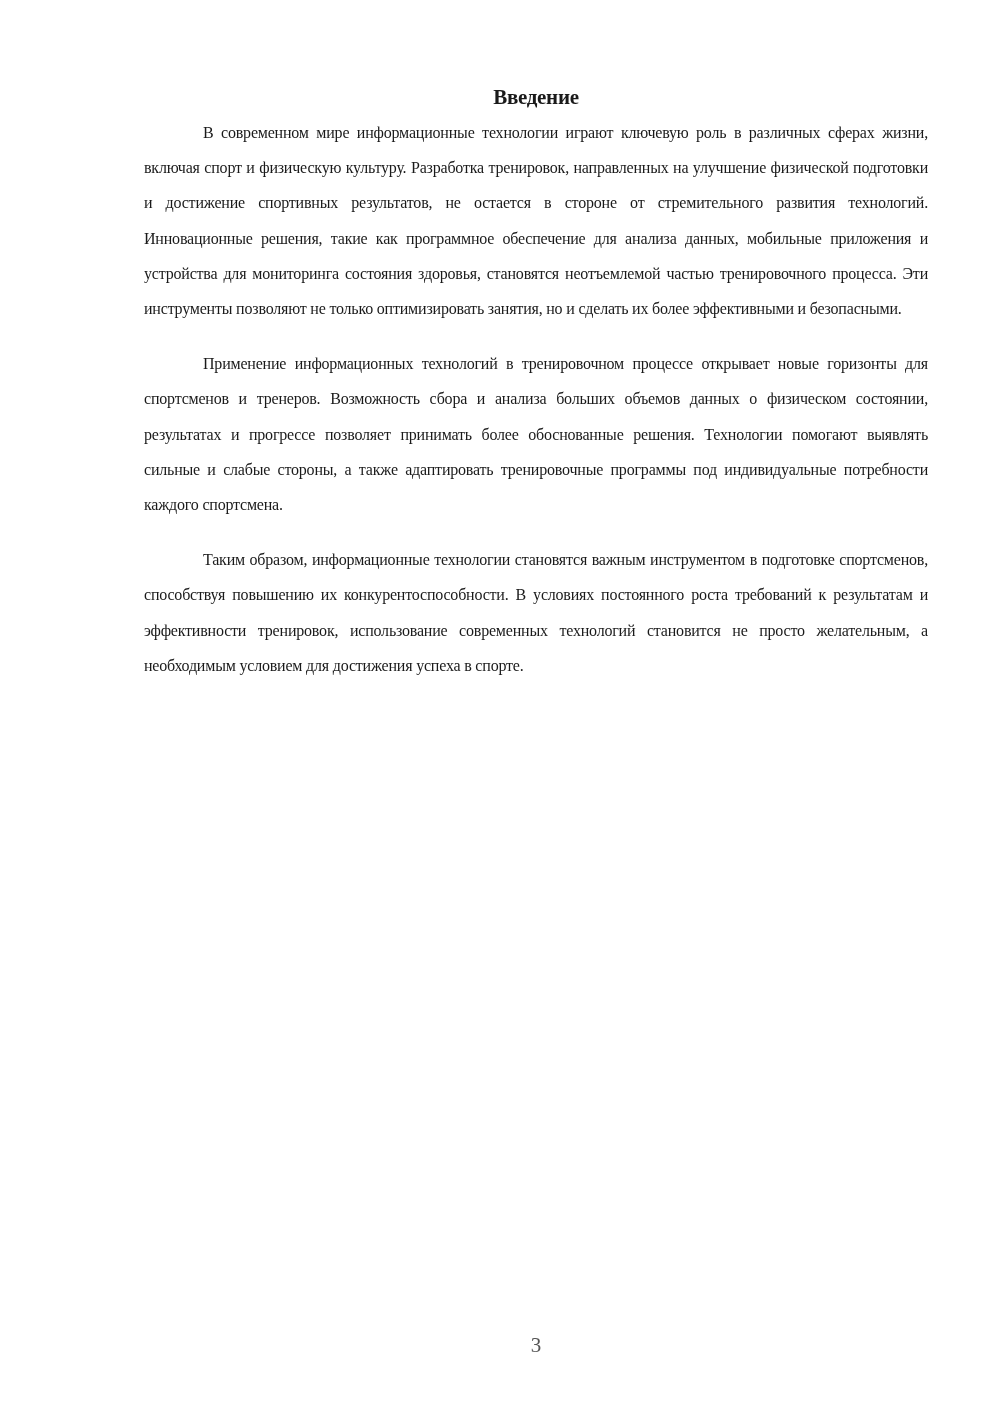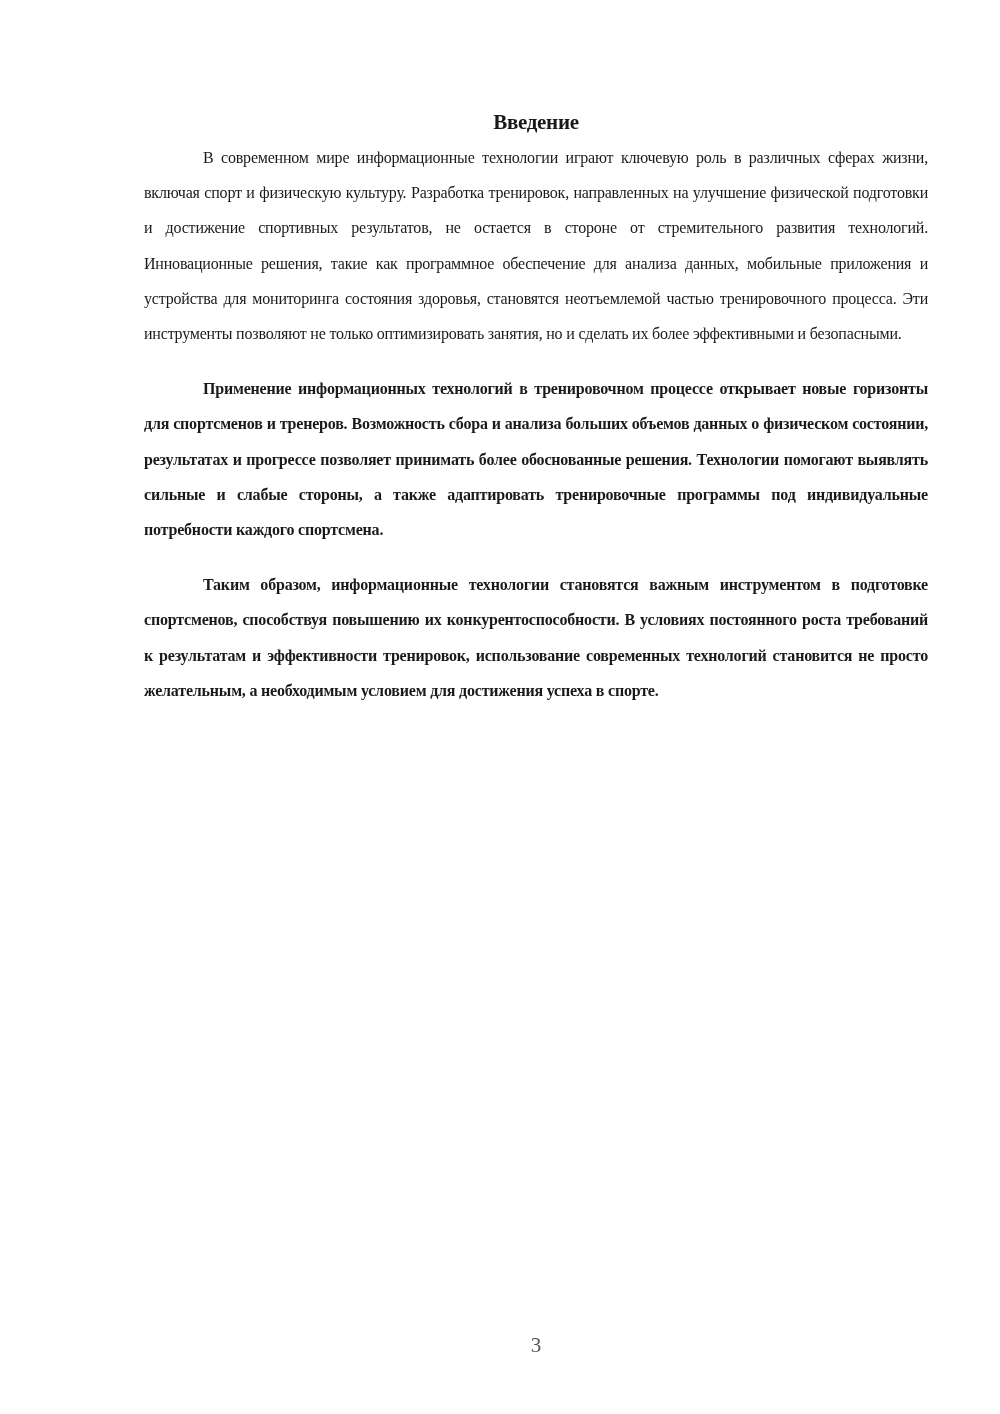--- a/index.html
+++ b/index.html
@@ -16,21 +16,21 @@
     .page {
       position: absolute;
       left: 0; top: 0;
       width: 1000px;
       height: 1414px;
       background: #ffffff;
     }
     .content {
       position: absolute;
       left: 144px;
-      top: 105px;
+      top: 80px;
       width: 784px;
       font-family: "Liberation Serif", "DejaVu Serif", serif;
       color: #1a1a1a;
     }
     .title {
       text-align: center;
       font-weight: bold;
       font-size: 21px;
       line-height: 35px;
       margin: 0 0 0 0;
@@ -39,21 +39,20 @@
     .para {
       font-size: 16px;
       line-height: 35.2px;
       text-align: justify;
       text-indent: 59px;
       margin: 0;
       letter-spacing: -0.2px;
     }
     .para + .para {
       margin-top: 20px;
-      font-weight: bold;
     }
     .page-number {
       position: absolute;
       left: 0;
       width: 1000px;
       top: 1333px;
       text-align: center;
       font-family: "Liberation Serif", "DejaVu Serif", serif;
       font-size: 21px;
       color: #555555;

